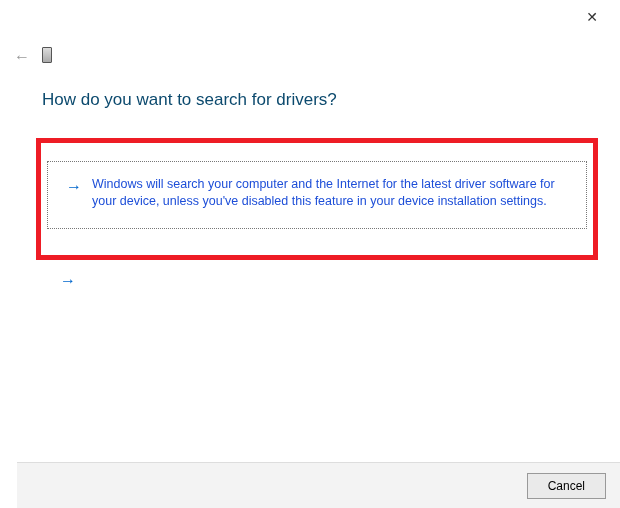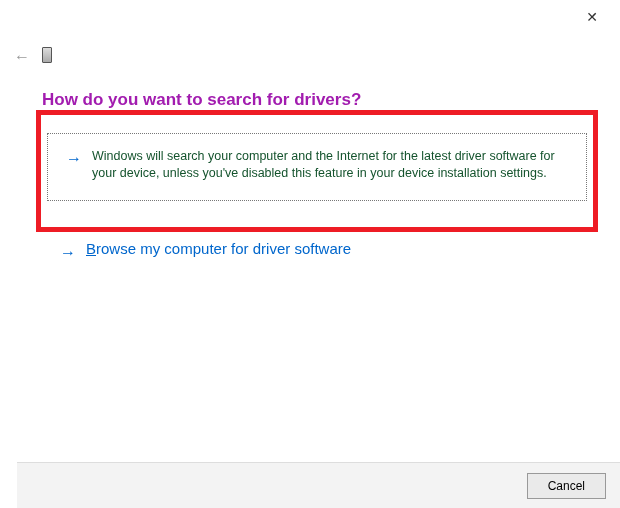--- a/index.html
+++ b/index.html
@@ -51,22 +51,23 @@
       color: #222;
     }
     .main-content {
       position: absolute;
       top: 90px;
       left: 42px;
       right: 36px;
     }
     .main-heading {
       font-size: 17px;
-      color: #a21caf;
-      font-weight: 700;
+      color: #0c4a6e;
+      font-weight: 400;
+      margin-bottom: 28px;
     }
     .highlight-box {
       border: 5px solid #ee1c25;
       padding: 18px 6px 26px 6px;
       margin-left: -6px;
       margin-right: -14px;
     }
     .option-card {
       border: 1px dotted #777;
       padding: 12px 18px 18px 18px;
@@ -88,21 +89,21 @@
       flex: 1;
     }
     .option-title {
       color: #0066cc;
       font-size: 15px;
     }
     .option-title .underline {
       text-decoration: underline;
     }
     .option-desc {
-      color: #14532d;
+      color: #1d4ed8;
       font-size: 12.5px;
       line-height: 1.35;
       margin-top: 2px;
     }
     .option2 {
       margin-top: 8px;
       cursor: pointer;
       padding-left: 18px;
     }
     .option2 .option-row {
@@ -156,21 +157,20 @@
           <div class="option-desc">Windows will search your computer and the Internet for the latest driver software for your device, unless you've disabled this feature in your device installation settings.</div>
         </div>
       </div>
     </div>
   </div>
 
   <div class="option2">
     <div class="option-row">
       <span class="option-arrow">→</span>
       <div class="option-body">
-        <div class="option-title"><span class="underline">B</span><span>rowse my computer for driver software</span></div>
       </div>
     </div>
   </div>
 </div>
 
 <div class="footer">
   <button class="cancel-btn">Cancel</button>
 </div>
 
 </body></html>

